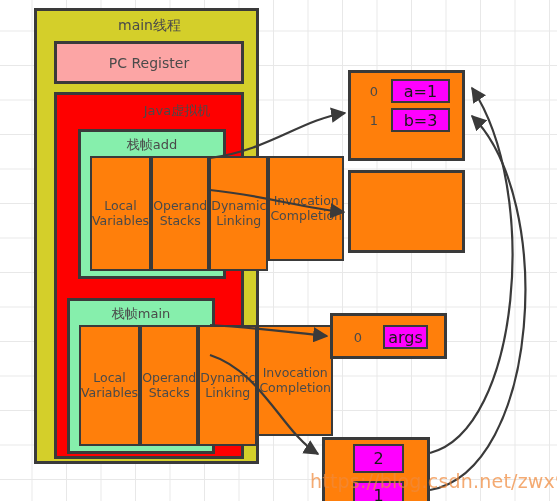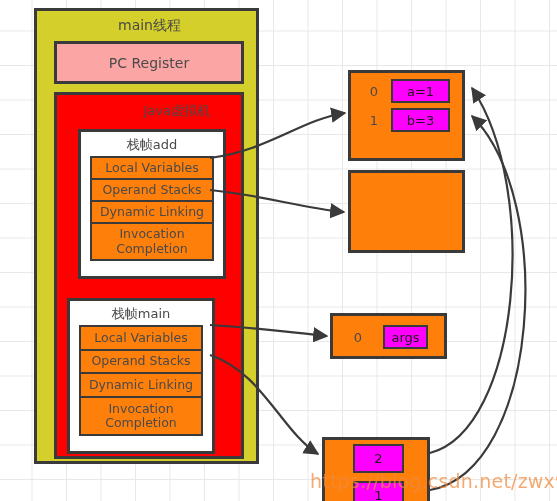--- a/index.html
+++ b/index.html
@@ -82,21 +82,21 @@
     top: 7px;
     width: 190px;
     text-align: center;
     font-size: 13px;
     color: #4a4a4a;
     padding-left: 25px;
   }
 
   
   .frame-box {
-    background-color: #ffffff;
+    background-color: #86efac;
     display: block;
   }
   .frame-add { left: 21px; top: 34px; width: 148px; height: 150px; }
   .frame-main { left: 10px; top: 203px; width: 148px; height: 156px; }
   .frame-title {
     position: absolute;
     left: 0;
     top: 4px;
     width: 100%;
     text-align: center;
@@ -106,21 +106,21 @@
   }
 
   
   .frame-rows {
     position: absolute;
     left: 9px;
     top: 24px;
     right: 9px;
     bottom: 7px;
     display: flex;
-    flex-direction: column;
+    flex-direction: row;
   }
   .frame-row {
     flex: 1 1 auto;
     box-sizing: border-box;
     border: 2px solid #3a3a3a;
     background-color: #ff7f0b;
     display: flex;
     align-items: center;
     justify-content: center;
     font-size: 12.5px;
@@ -150,21 +150,21 @@
     font-size: 13px;
     color: #4a4a4a;
     width: 22px;
     text-align: center;
   }
   .slot-value {
     box-sizing: border-box;
     border: 2px solid #3a3a3a;
     background-color: #ff00ff;
     color: #1a1a1a;
-    font-size: 13px;
+    font-size: 16px;
     display: flex;
     align-items: center;
     justify-content: center;
   }
 
   
   .mem-local-add .slot-row { left: 12px; }
   .mem-local-add .r0 { top: 6px; }
   .mem-local-add .r1 { top: 35px; }
   .mem-local-add .slot-value { width: 59px; height: 24px; margin-left: 6px; }

